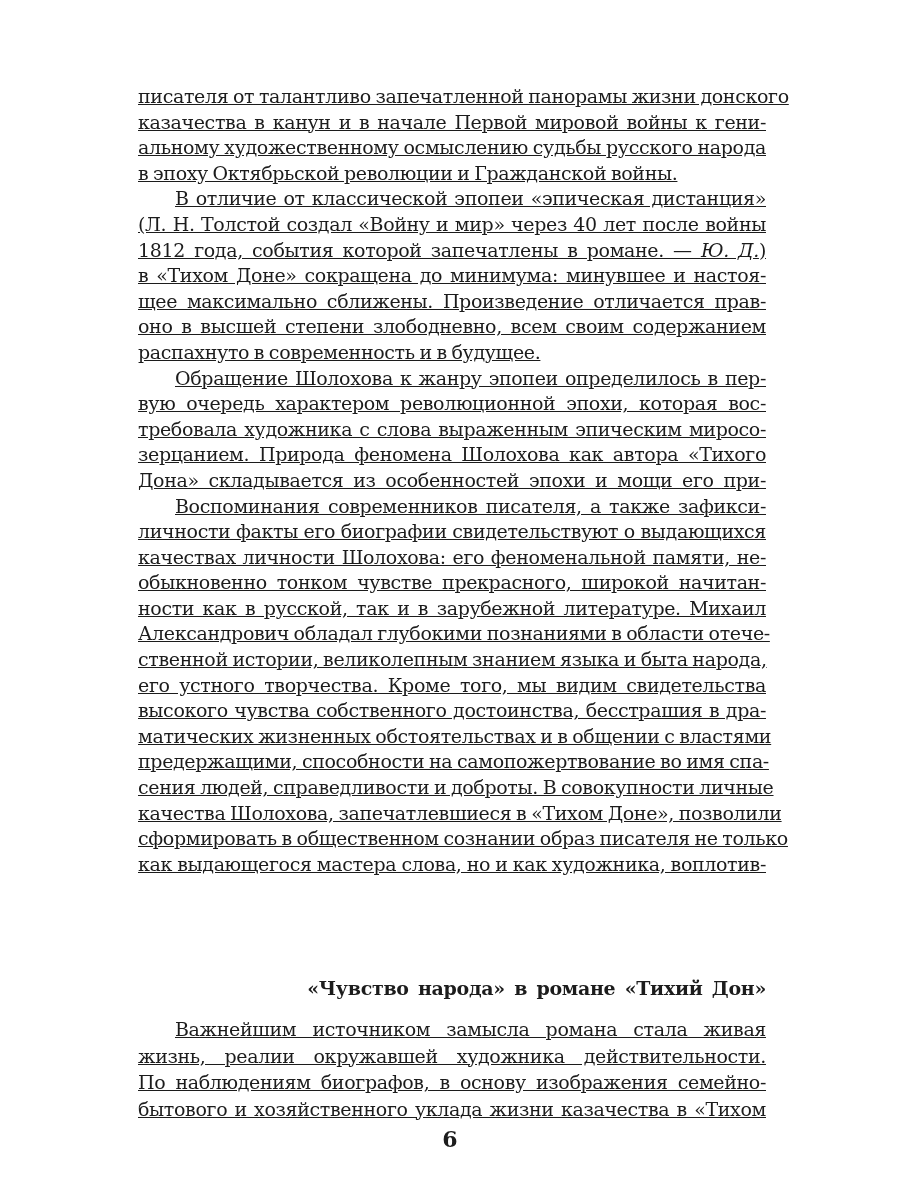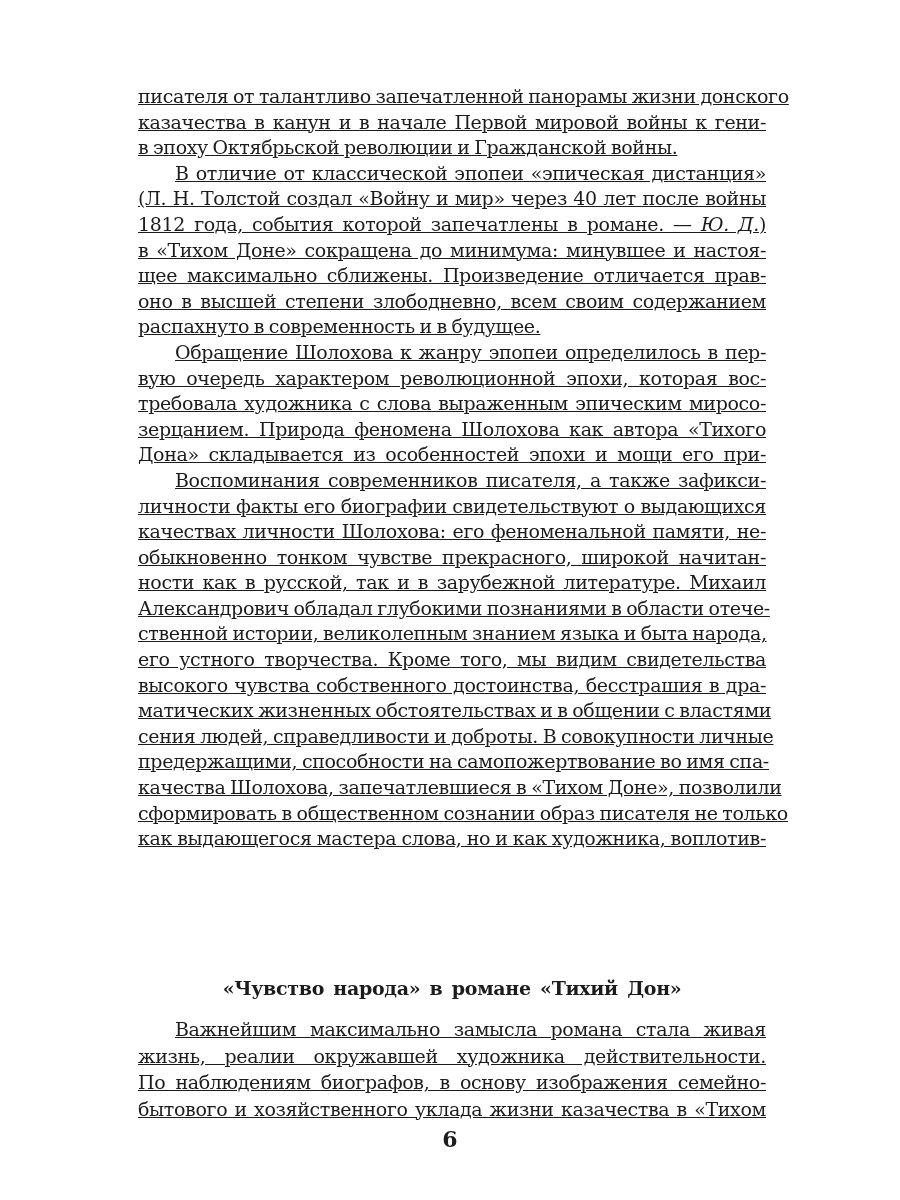--- a/index.html
+++ b/index.html
@@ -42,21 +42,21 @@
     .para {
       display: block;
     }
     .heading {
       position: absolute;
       left: 138px;
       width: 628px;
       top: 974px;
       height: 28px;
       line-height: 28px;
-      text-align: center;
+      text-align: right;
       font-size: 19px;
       font-weight: bold;
       letter-spacing: -0.3px;
       word-spacing: 3px;
     }
     .page2 {
       position: absolute;
       left: 138px;
       top: 1016px;
       width: 628px;
@@ -77,20 +77,21 @@
     i.ital { font-style: italic; }
   </style>
 </head>
 <body>
 
 <div class="page">
 
   <div class="para">
     <span class="line">писателя от талантливо запечатленной панорамы жизни донского</span>
     <span class="line">казачества в канун и в начале Первой мировой войны к гени-</span>
+    <span class="line">альному художественному осмыслению судьбы русского народа</span>
     <span class="line last">в эпоху Октябрьской революции и Гражданской войны.</span>
   </div>
 
   <div class="para">
     <span class="line indent">В отличие от классической эпопеи «эпическая дистанция»</span>
     <span class="line">(Л. Н. Толстой создал «Войну и мир» через 40 лет после войны</span>
     <span class="line">1812 года, события которой запечатлены в романе. — <i class="ital">Ю. Д.</i>)</span>
     <span class="line">в «Тихом Доне» сокращена до минимума: минувшее и настоя-</span>
     <span class="line">щее максимально сближены. Произведение отличается прав-</span>
     <span class="line">оно в высшей степени злободневно, всем своим содержанием</span>
@@ -109,32 +110,32 @@
     <span class="line indent">Воспоминания современников писателя, а также зафикси-</span>
     <span class="line">личности факты его биографии свидетельствуют о выдающихся</span>
     <span class="line">качествах личности Шолохова: его феноменальной памяти, не-</span>
     <span class="line">обыкновенно тонком чувстве прекрасного, широкой начитан-</span>
     <span class="line">ности как в русской, так и в зарубежной литературе. Михаил</span>
     <span class="line">Александрович обладал глубокими познаниями в области отече-</span>
     <span class="line">ственной истории, великолепным знанием языка и быта народа,</span>
     <span class="line">его устного творчества. Кроме того, мы видим свидетельства</span>
     <span class="line">высокого чувства собственного достоинства, бесстрашия в дра-</span>
     <span class="line">матических жизненных обстоятельствах и в общении с властями</span>
+    <span class="line">предержащими, способности на самопожертвование во имя спа-</span>
     <span class="line">сения людей, справедливости и доброты. В совокупности личные</span>
-    <span class="line">предержащими, способности на самопожертвование во имя спа-</span>
     <span class="line">качества Шолохова, запечатлевшиеся в «Тихом Доне», позволили</span>
     <span class="line">сформировать в общественном сознании образ писателя не только</span>
     <span class="line">как выдающегося мастера слова, но и как художника, воплотив-</span>
   </div>
 </div>
 
 <div class="heading">«Чувство народа» в романе «Тихий Дон»</div>
 
 <div class="page2">
   <div class="para">
-    <span class="line indent">Важнейшим максимально замысла романа стала живая</span>
+    <span class="line indent">Важнейшим источником замысла романа стала живая</span>
     <span class="line">жизнь, реалии окружавшей художника действительности.</span>
     <span class="line">По наблюдениям биографов, в основу изображения семейно-</span>
     <span class="line">бытового и хозяйственного уклада жизни казачества в «Тихом</span>
   </div>
 </div>
 
 <div class="page-number">6</div>
 
 </body></html>

